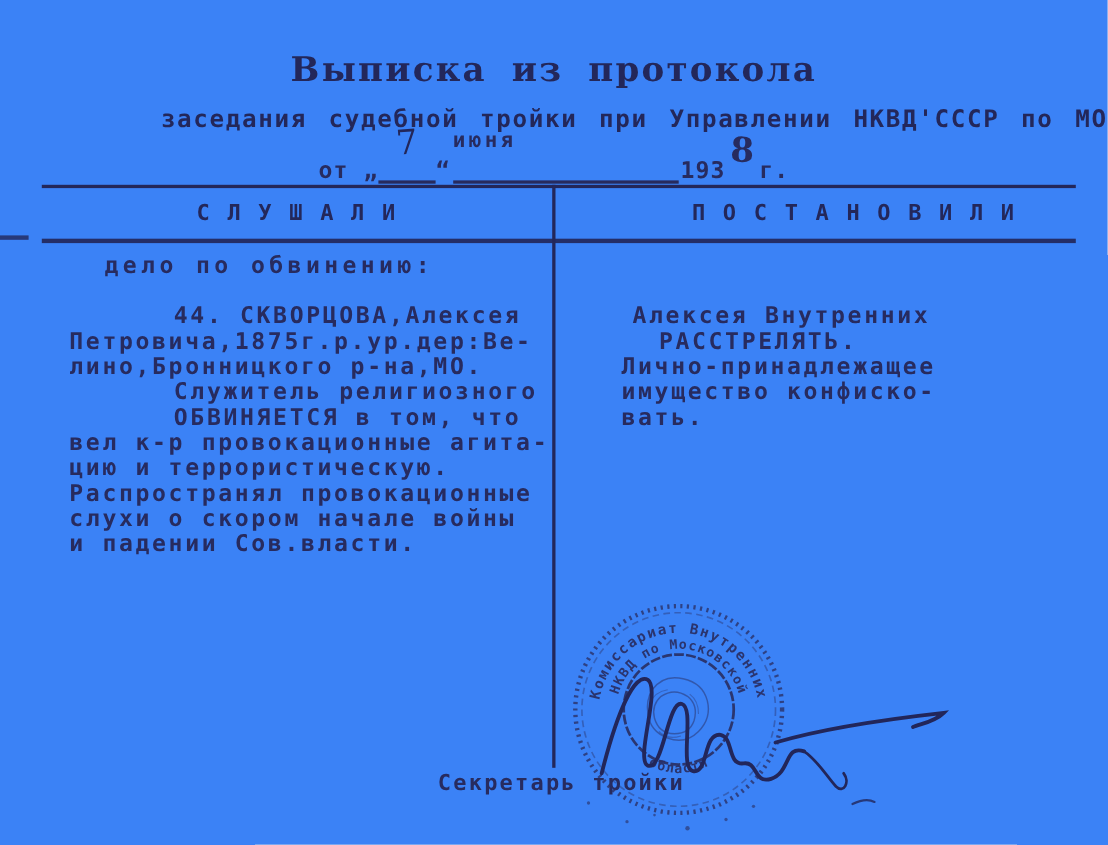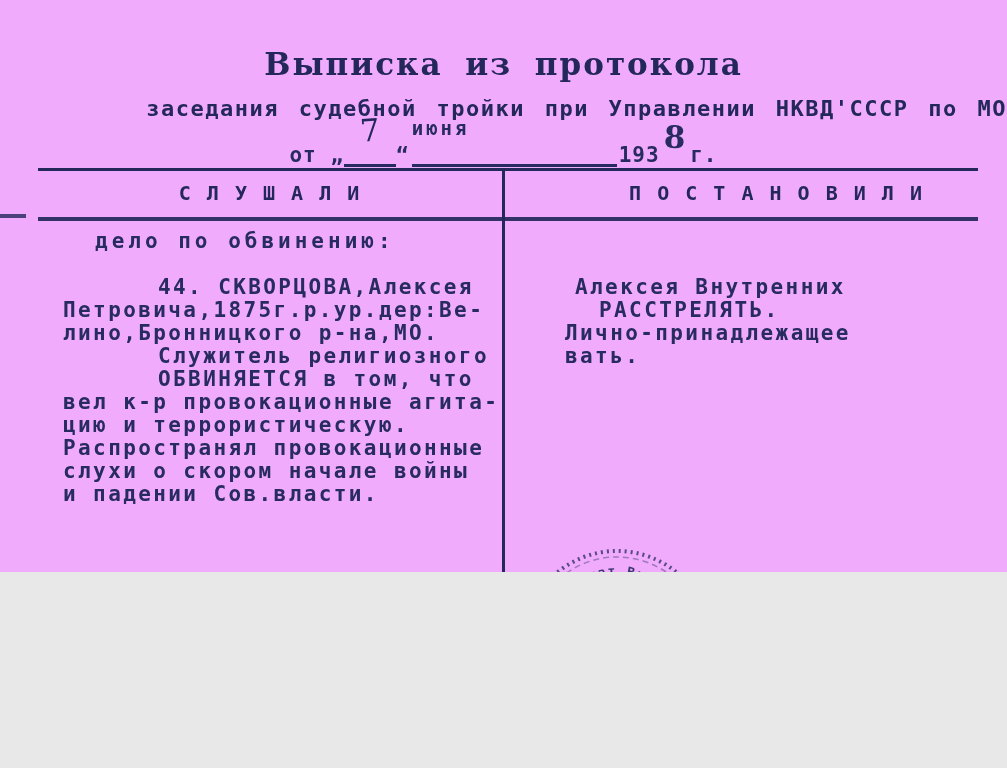--- a/index.html
+++ b/index.html
@@ -1,17 +1,17 @@
 <!DOCTYPE html>
 <html><head>
 <meta charset="utf-8">
 <style>
   html,body{margin:0;padding:0;background:#e8e8e8;}
   #page{
-    position:relative;width:1007px;height:572px;background:#f0abfc;
+    position:relative;width:1007px;height:768px;background:#3b82f6;
     overflow:hidden;
     font-family:"DejaVu Sans Mono", monospace;
     color:#272b5f;
   }
   .abs{position:absolute;}
   
   .doc-title{
     top:46px;left:0;width:1007px;text-align:center;
     font-family:"DejaVu Serif", serif;font-weight:bold;
     font-size:31px;letter-spacing:2px;word-spacing:10px;
@@ -114,20 +114,21 @@
     <div>цию и террористическую.</div>
     <div>Распространял провокационные</div>
     <div>слухи о скором начале войны</div>
     <div>и падении Сов.власти.</div>
   </div>
 
   <div class="abs col-text right-col">
     <div class="r1">Алексея Внутренних</div>
     <div class="r2">РАССТРЕЛЯТЬ.</div>
     <div>Лично-принадлежащее</div>
+    <div>имущество конфиско-</div>
     <div>вать.</div>
   </div>
 
   <div class="abs secretary">Секретарь тройки</div>
 
   <svg class="abs stamp-svg" width="430" height="253" viewBox="0 0 430 253">
     <g stroke="#2a2e62" fill="none" opacity="0.9">
 
       <circle cx="142" cy="130" r="94" stroke-width="4" stroke-dasharray="2 4" opacity="0.85"></circle>
       <circle cx="142" cy="130" r="88" stroke-width="1.5" stroke-dasharray="6 4" opacity="0.45"></circle>

